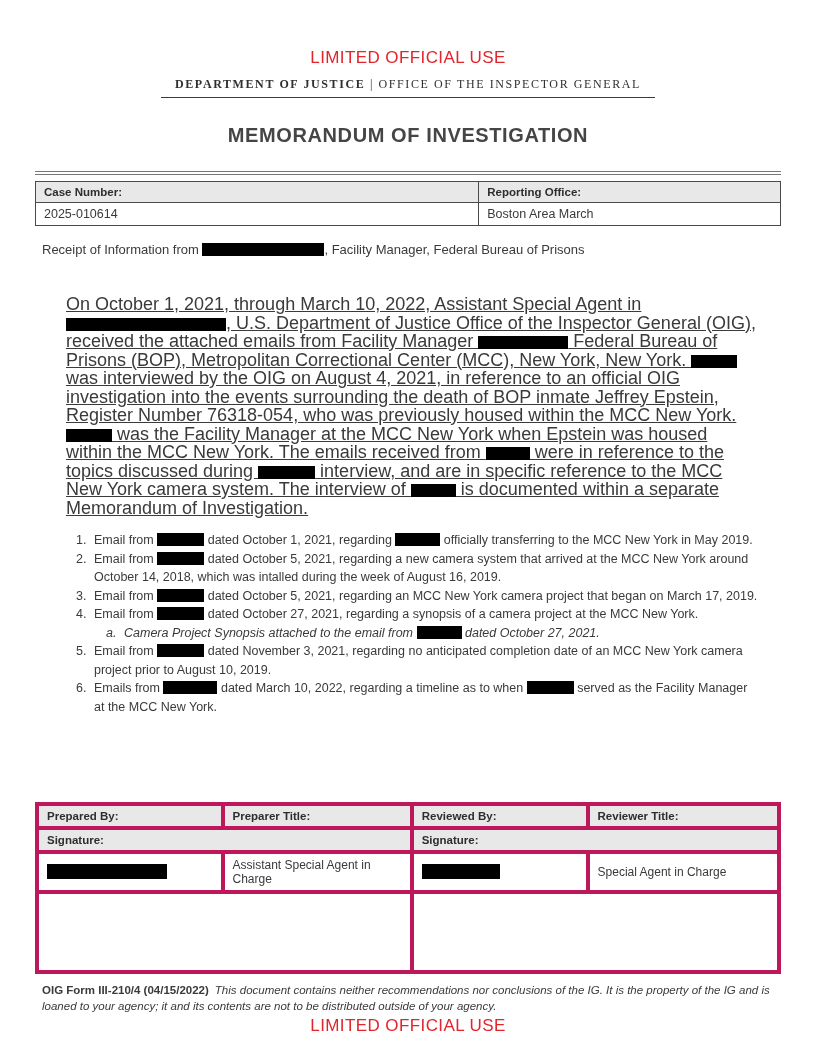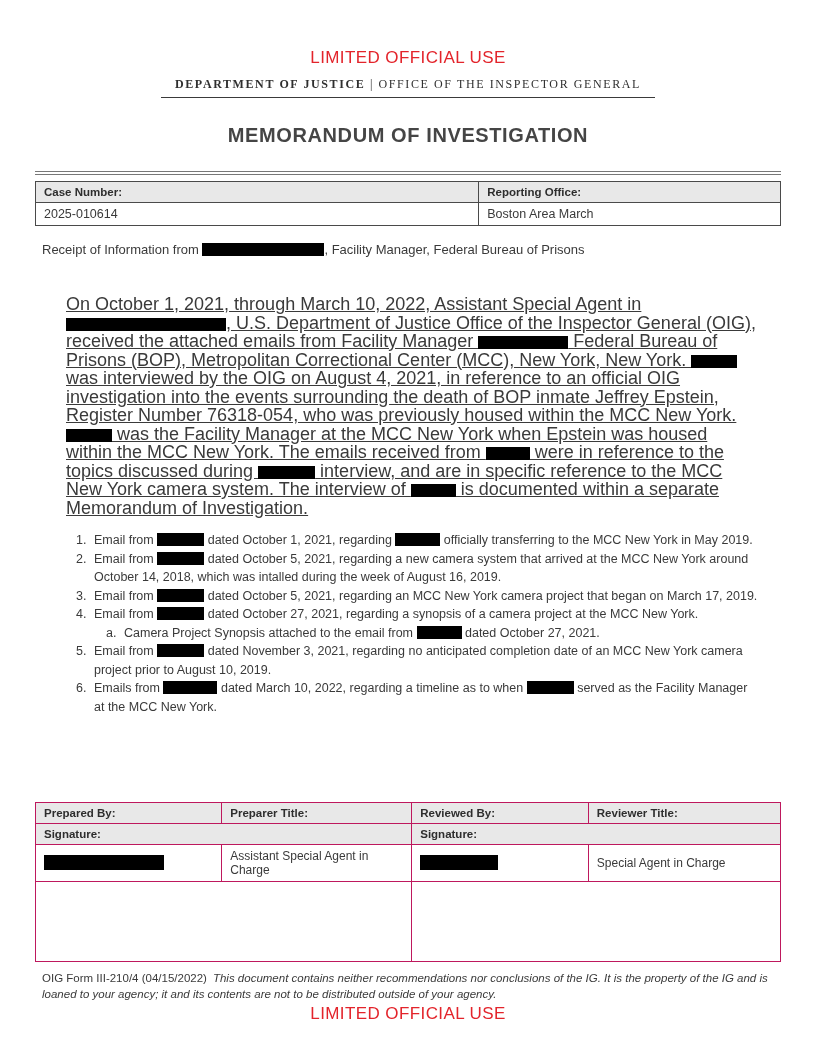--- a/index.html
+++ b/index.html
@@ -30,30 +30,30 @@
   .case-table td { border:1px solid #4a4a4a; padding:4px 8px; }
   .case-table .hdr { background:#e8e8e8; font-weight:bold; font-size:11.5px; color:#2e2e2e; }
   .col-case { width:59.5%; } .col-office { width:40.5%; }
 
   .subject { margin:16px 42px 16px 42px; font-size:13px; }
   .body-para { margin:38px 58px 0 66px; font-size:18px; line-height:18.5px;text-decoration:underline; }
   .attachments-label { margin:22px 0 0 66px; font-size:12.5px; }
   ol.attachments { margin:14px 56px 0 66px; padding-left:24px; font-size:12.5px; line-height:18.5px; }
   ol.attachments > li { padding-left:4px; }
   ol.sub { list-style-type:lower-alpha; padding-left:26px; margin:0; }
-  ol.sub > li { padding-left:4px; }
+  ol.sub > li { padding-left:4px;font-style:italic; }
 
   .sig-table { margin:86px 35px 0 35px; width:746px; font-size:12px; }
-  .sig-table td { border:1px solid #be185d; padding:4px 8px; vertical-align:middle; }
+  .sig-table td { border:4px solid #be185d; padding:4px 8px; vertical-align:middle; }
   .sig-table .hdr { background:#e8e8e8; font-weight:bold; font-size:11.5px; color:#2e2e2e; }
   .sig-table .val { height:28px; }
   .sig-table .empty { height:80px; vertical-align:top; }
 
   .footer { margin:8px 42px 0 42px; font-size:11.5px; line-height:16px; color:#3a3a3a; }
-  .footer .form-no { font-weight:normal; margin-right:6px; }
+  .footer .form-no { font-weight:bold; margin-right:6px; }
   .footer .disclaimer { font-style:italic; }
 
   .redaction { display:inline-block; background:#000; height:13px; vertical-align:-2px; }
 </style>
 </head>
 <body>
 
 <div class="page">
 
   <div class="banner top">LIMITED OFFICIAL USE</div>

